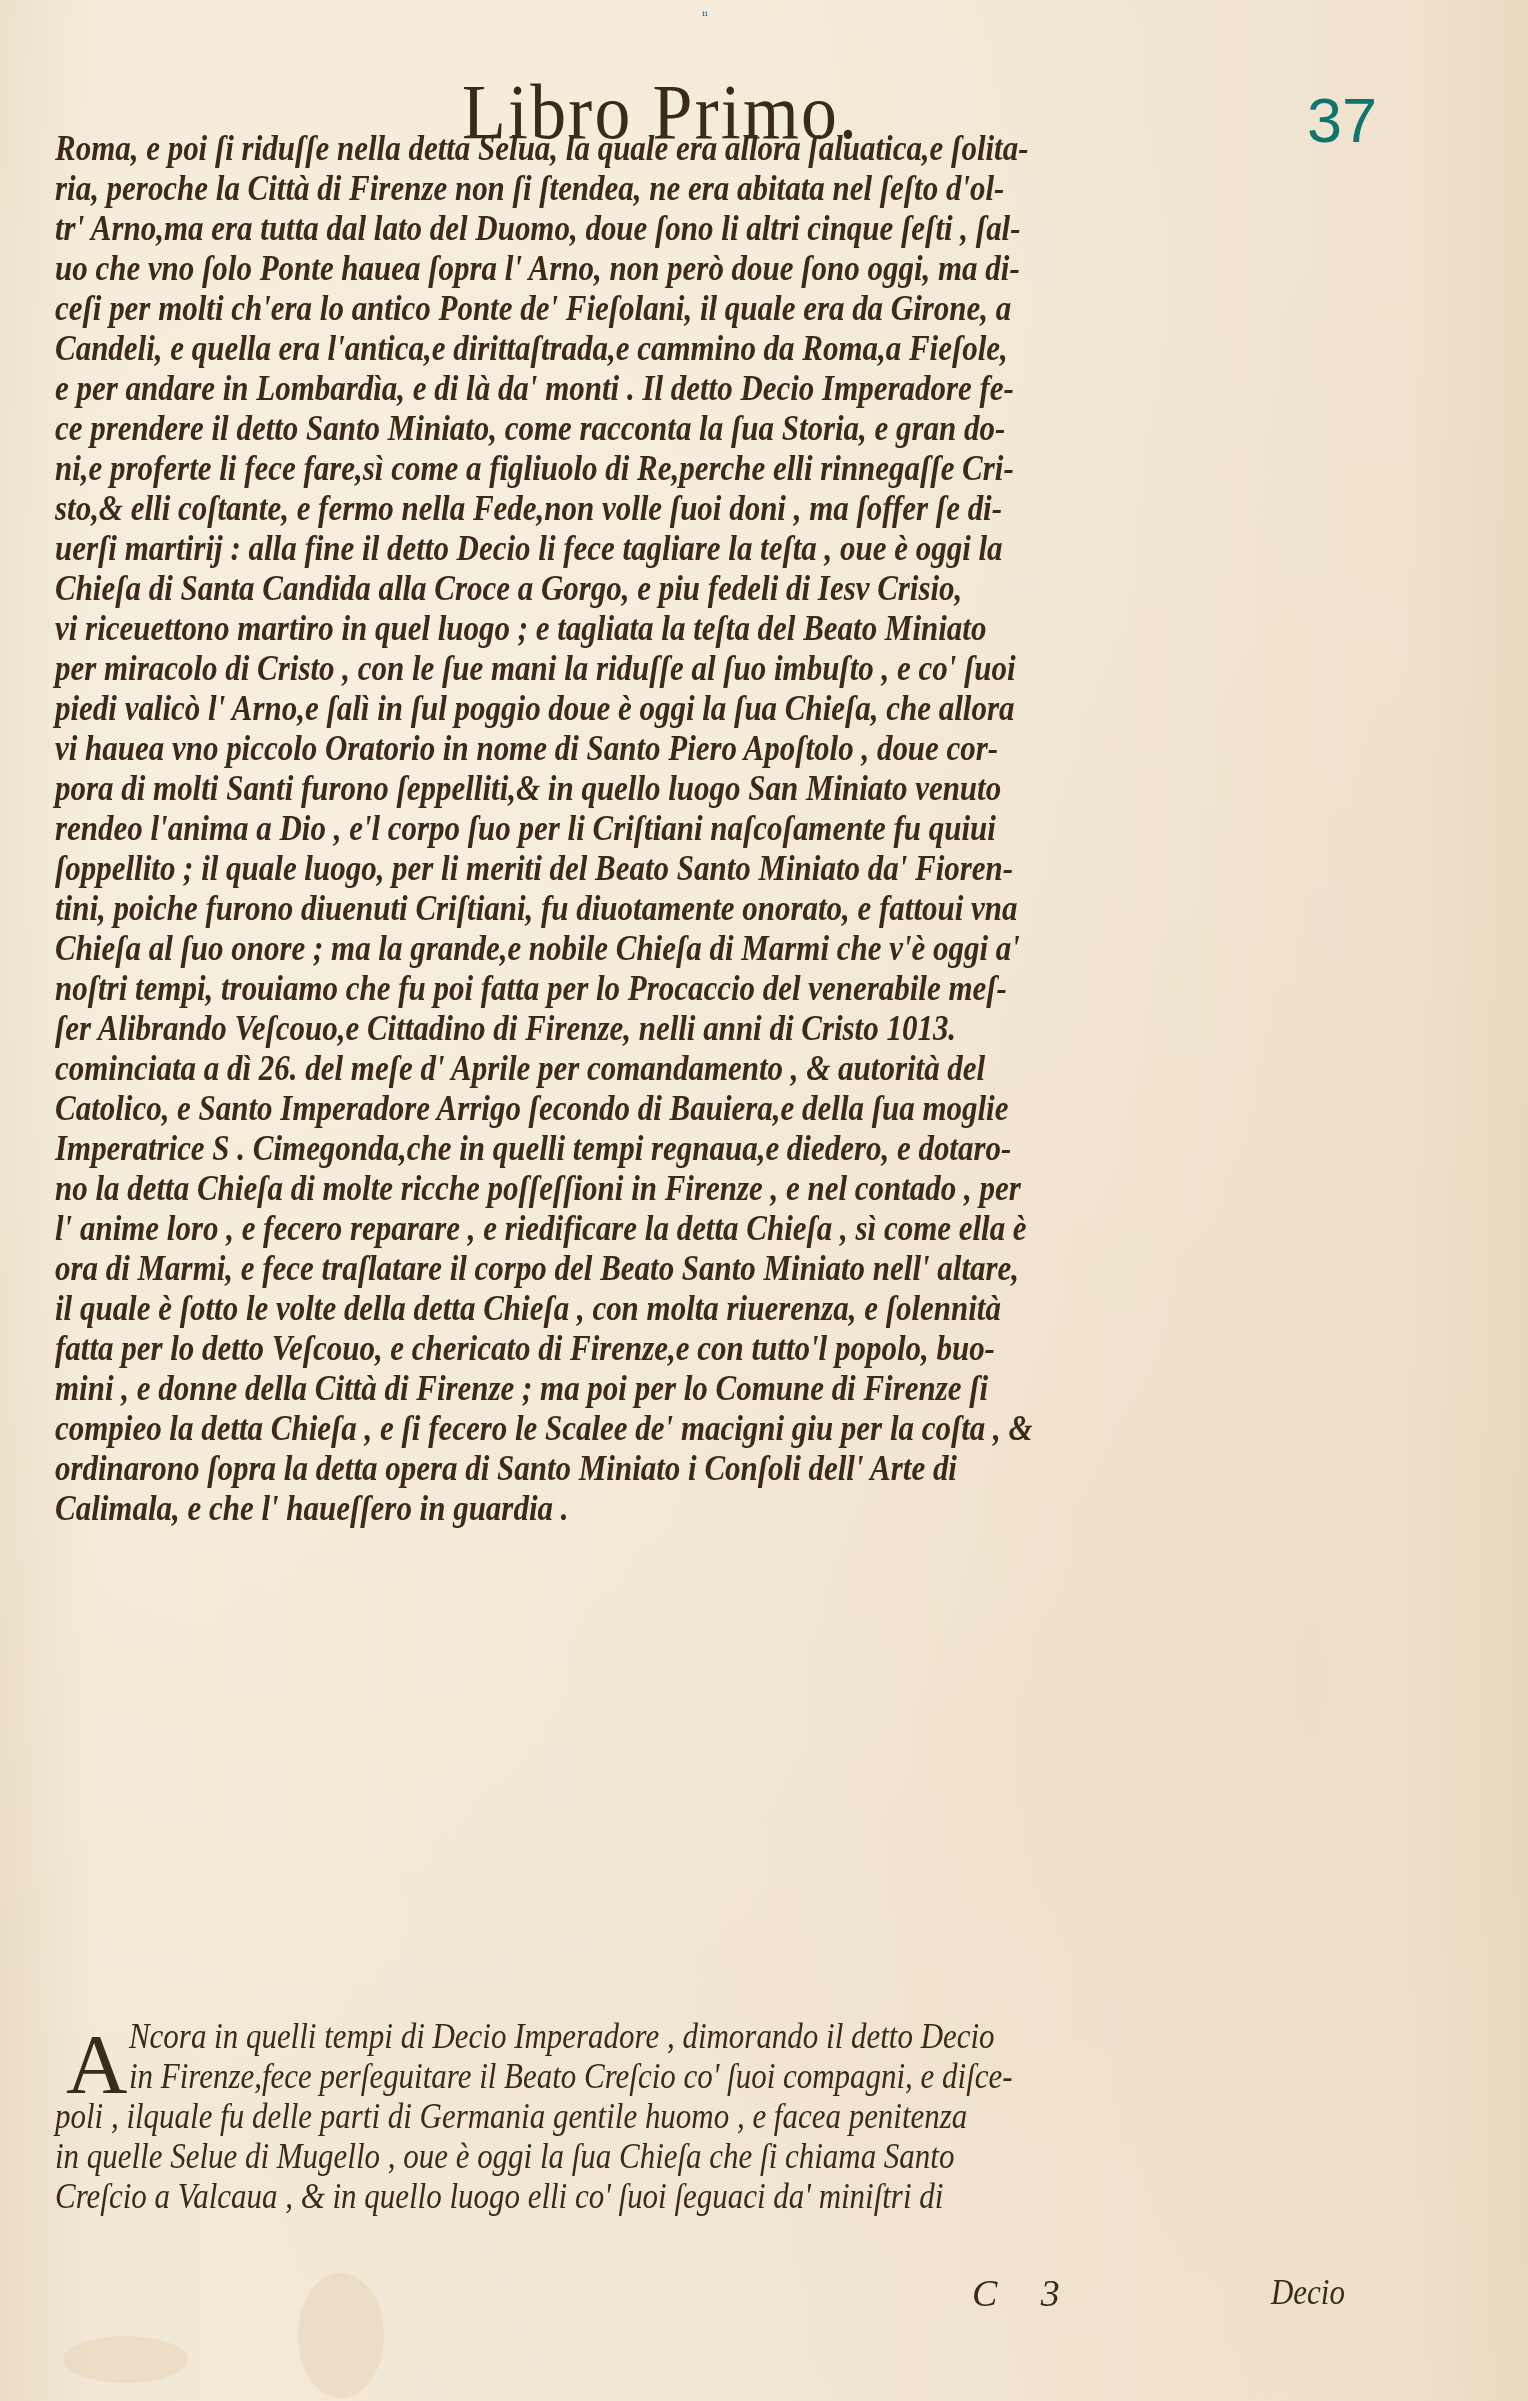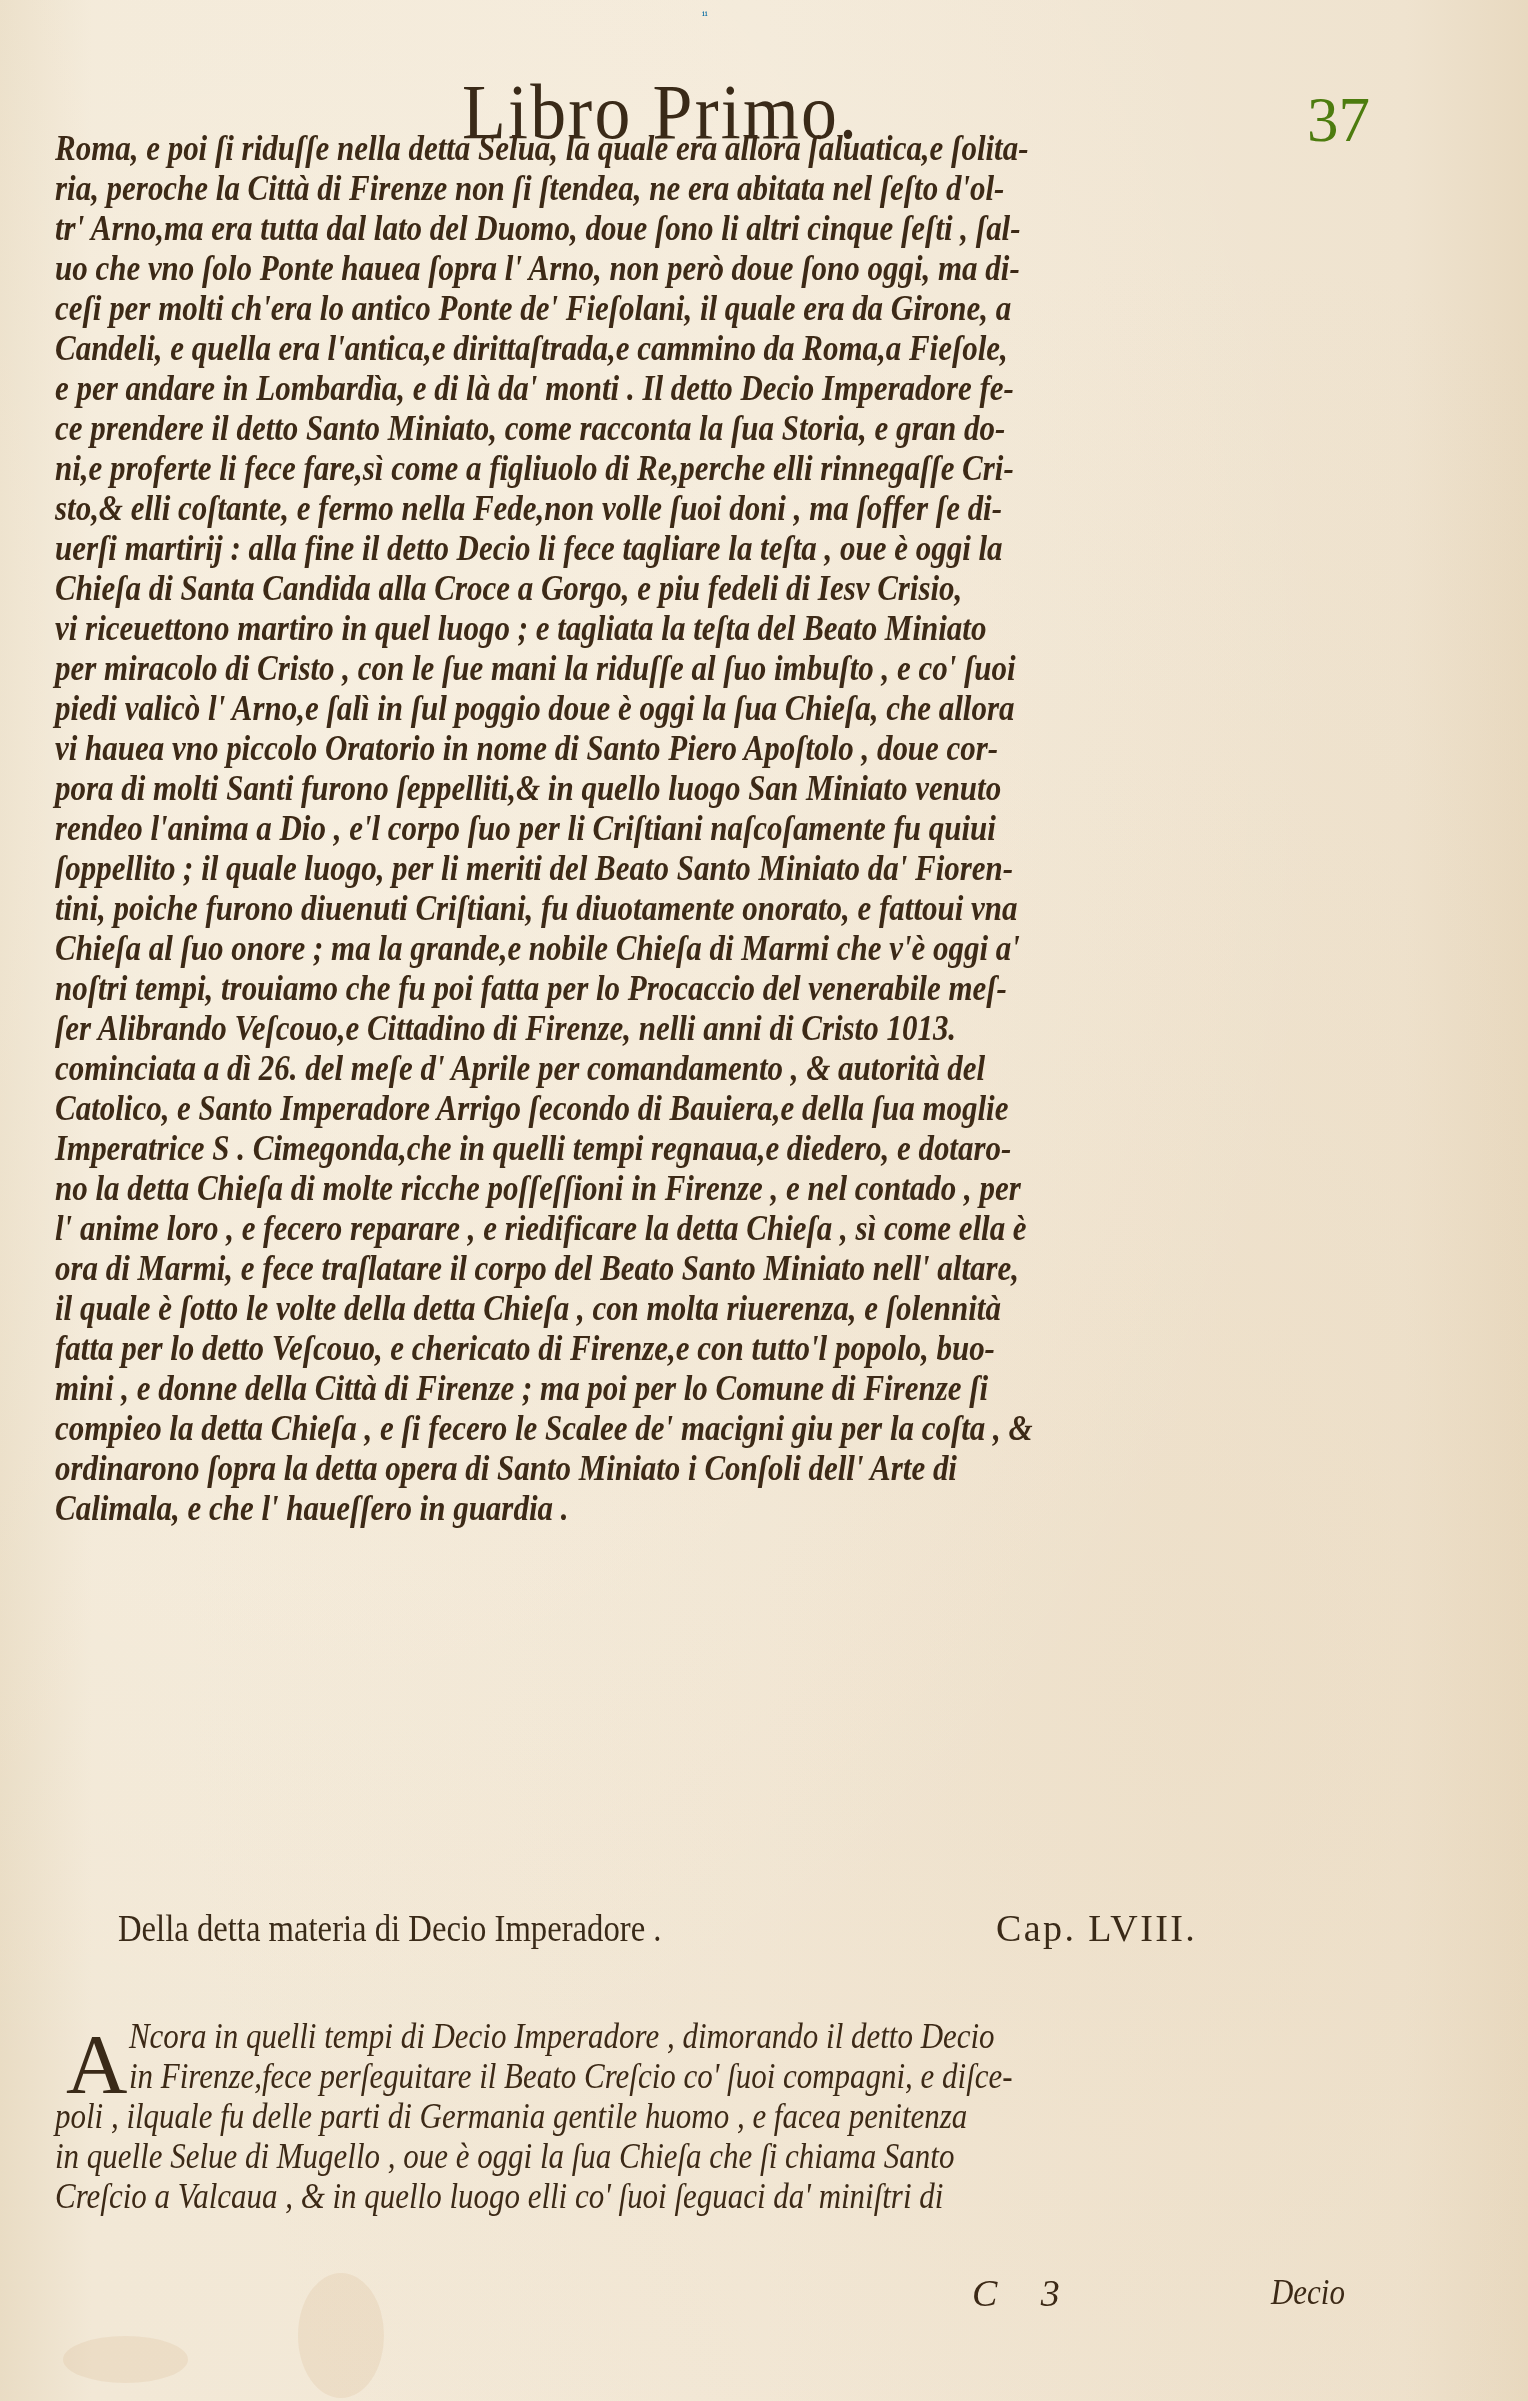--- a/index.html
+++ b/index.html
@@ -46,23 +46,23 @@
     font-size: 78px;
     letter-spacing: 2.4px;
     color: #3a2a18;
     transform: scaleX(0.92);
     transform-origin: left top;
   }
   .folio {
     position: absolute;
     left: 1307px;
     top: 17px;
-    font-family: Liberation Serif, serif;
+    font-family: Liberation Sans, sans-serif;
     font-size: 63px;
-    color: #4d7c0f;
+    color: #0f766e;
   }
   .body-text {
     position: absolute;
     left: 55px;
     top: 128px;
     width: 1332px;
     font-weight: bold;
   }
   .line {
     font-family: "Liberation Serif", serif;
@@ -194,24 +194,20 @@
     <div class="line">l' anime loro , e fecero reparare , e riedificare la detta Chieſa , sì come ella è</div>
     <div class="line">ora di Marmi, e fece traſlatare il corpo del Beato Santo Miniato nell' altare,</div>
     <div class="line">il quale è ſotto le volte della detta Chieſa , con molta riuerenza, e ſolennità</div>
     <div class="line">fatta per lo detto Veſcouo, e chericato di Firenze,e con tutto'l popolo, buo-</div>
     <div class="line">mini , e donne della Città di Firenze ; ma poi per lo Comune di Firenze ſi</div>
     <div class="line">compieo la detta Chieſa , e ſi fecero le Scalee de' macigni giu per la coſta , &amp;</div>
     <div class="line">ordinarono ſopra la detta opera di Santo Miniato i Conſoli dell' Arte di</div>
     <div class="line">Calimala, e che l' haueſſero in guardia .</div>
   </div>
 
-  <div class="chapter-heading">
-    <span class="chapter-title">Della detta materia di Decio Imperadore .</span>
-    <span class="chapter-number">Cap. LVIII.</span>
-  </div>
 
   <div class="chapter-body">
     <span class="drop-cap">A</span>
     <div class="line indent-line">Ncora in quelli tempi di Decio Imperadore , dimorando il detto Decio</div>
     <div class="line indent-line">in Firenze,fece perſeguitare il Beato Creſcio co' ſuoi compagni, e diſce-</div>
     <div class="line">poli , ilquale fu delle parti di Germania gentile huomo , e facea penitenza</div>
     <div class="line">in quelle Selue di Mugello , oue è oggi la ſua Chieſa che ſi chiama Santo</div>
     <div class="line">Creſcio a Valcaua , &amp; in quello luogo elli co' ſuoi ſeguaci da' miniſtri di</div>
   </div>
 

